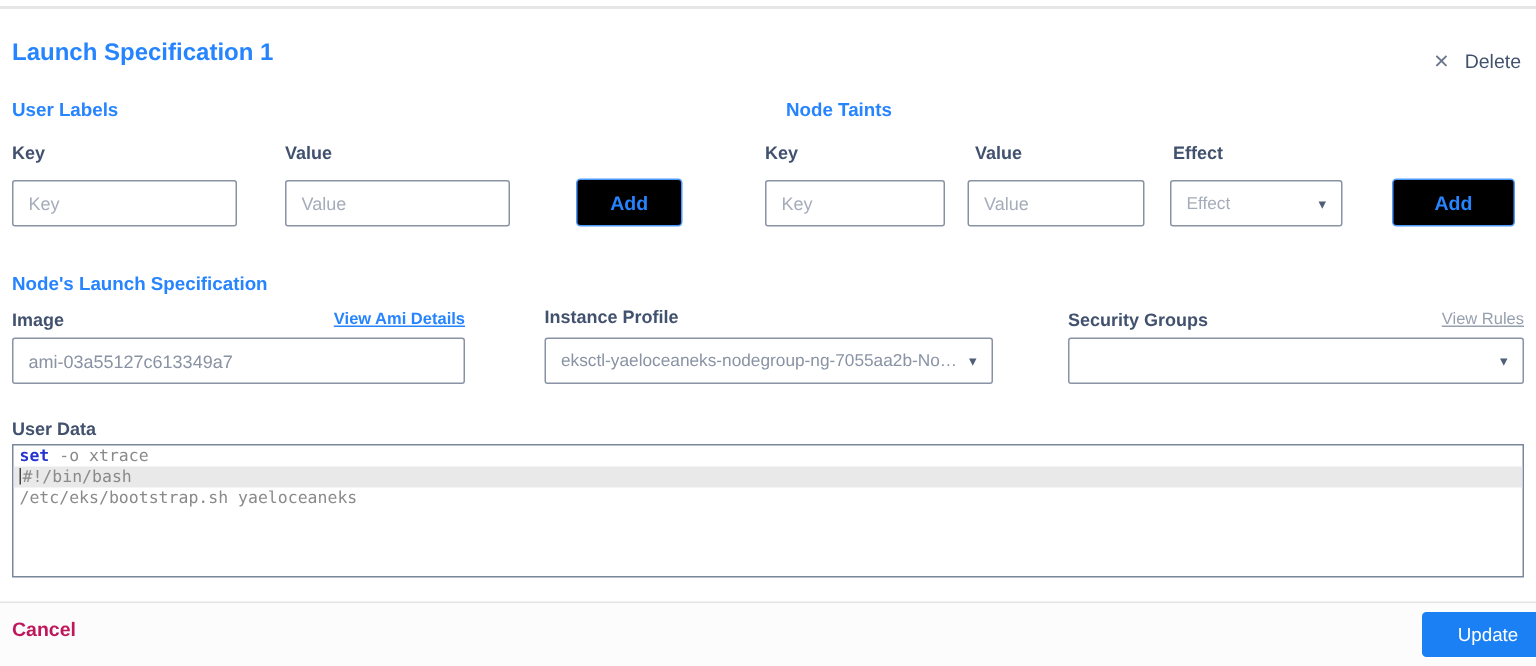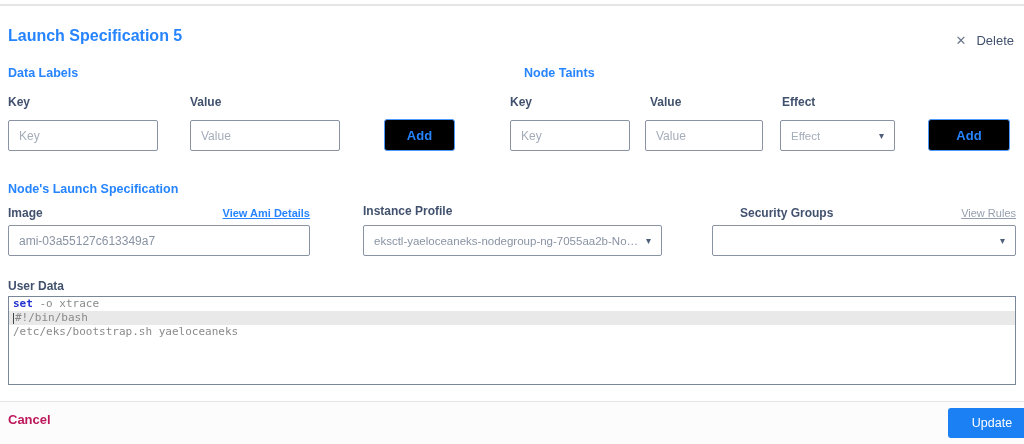--- a/index.html
+++ b/index.html
@@ -46,28 +46,28 @@
   .update-btn { position:absolute; left:948px; top:408px; width:88px; height:30px; background:#1b80f3; border:none;
                 border-radius:3px; color:#fff; font-size:12.5px; display:flex; align-items:center; justify-content:center; cursor:pointer; }
 </style>
 </head>
 <body>
 
 <div class="stage">
 
   <div class="topline"></div>
 
-  <div class="page-title">Launch Specification 5</div>
+  <div class="page-title">Launch Specification 1</div>
 
   <div class="delete-btn">
     <span class="delete-x">✕</span>
     <span class="delete-txt">Delete</span>
   </div>
 
-  <div class="sec-heading" style="left:8px; top:66px;">Data Labels</div>
+  <div class="sec-heading" style="left:8px; top:66px;">User Labels</div>
   <div class="fld-label" style="left:8px; top:95px;">Key</div>
   <div class="fld-label" style="left:190px; top:95px;">Value</div>
   <input class="txt-input" style="left: 8px; top: 120px; width: 150px;" placeholder="Key">
   <input class="txt-input" style="left: 190px; top: 120px; width: 150px;" placeholder="Value">
   <button class="add-btn" style="left:384px; top:119px; width:71px;">Add</button>
 
   <div class="sec-heading" style="left:510px; top:66px;padding-left:14px;">Node Taints</div>
   <div class="fld-label" style="left:510px; top:95px;">Key</div>
   <div class="fld-label" style="left:650px; top:95px;">Value</div>
   <div class="fld-label" style="left:782px; top:95px;">Effect</div>
@@ -84,21 +84,21 @@
   <div class="fld-label" style="left:8px; top:206px;">Image</div>
   <a class="link-blue" style="top:207px; right:714px;">View Ami Details</a>
   <input class="txt-input" style="left: 8px; top: 225px; width: 302px;" value="ami-03a55127c613349a7">
 
   <div class="fld-label" style="left:363px; top:204px;">Instance Profile</div>
   <div class="select-box" style="left:363px; top:225px; width:299px;">
     <span class="select-text value">eksctl-yaeloceaneks-nodegroup-ng-7055aa2b-NodeInstanceProfile-...</span>
     <span class="caret">▾</span>
   </div>
 
-  <div class="fld-label" style="left:712px; top:206px;margin-left:28px;">Security Groups</div>
+  <div class="fld-label" style="left:712px; top:206px;">Security Groups</div>
   <a class="link-gray" style="top:207px; right:8px;">View Rules</a>
   <div class="select-box" style="left:712px; top:225px; width:304px;">
     <span class="select-text"></span>
     <span class="caret">▾</span>
   </div>
 
   <div class="fld-label" style="left:8px; top:279px;">User Data</div>
   <div class="code-editor">
     <div class="code-line"><span class="kw">set</span><span> -o xtrace</span></div>
     <div class="code-line active"><span class="cursor-bar"></span><span>#!/bin/bash</span></div>

